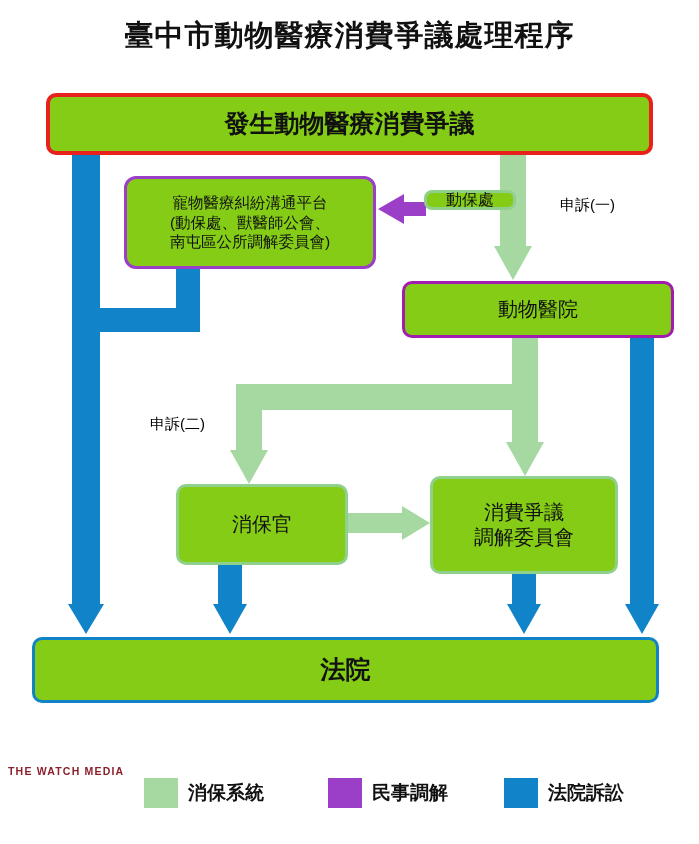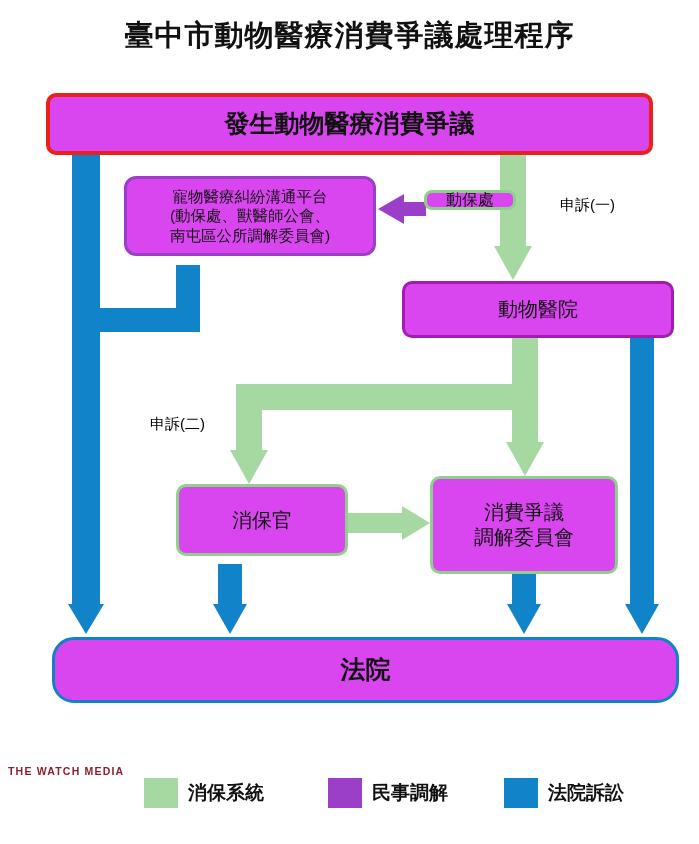--- a/index.html
+++ b/index.html
@@ -30,21 +30,21 @@
     text-align: center;
     font-size: 29px;
     font-weight: bold;
     color: #111111;
     letter-spacing: 1px;
   }
 
   .box {
     position: absolute;
     box-sizing: border-box;
-    background: #d946ef;
+    background: #84cc16;
     display: flex;
     align-items: center;
     justify-content: center;
     text-align: center;
     color: #111111;
     line-height: 1.25;
   }
 
   .box-dispute {
     left: 46px;
@@ -54,21 +54,21 @@
     border: 4px solid #e8211c;
     border-radius: 10px;
     font-size: 25px;
     font-weight: bold;
   }
 
   .box-platform {
     left: 124px;
     top: 176px;
     width: 252px;
-    height: 80px;
+    height: 93px;
     border: 3px solid #9b3ec8;
     border-radius: 12px;
     font-size: 15.5px;
     padding: 0 8px;
   }
 
   .box-animalcare {
     left: 424px;
     top: 190px;
     width: 92px;
@@ -85,43 +85,43 @@
     height: 57px;
     border: 3px solid #a21caf;
     border-radius: 10px;
     font-size: 20px;
   }
 
   .box-consumer-officer {
     left: 176px;
     top: 484px;
     width: 172px;
-    height: 72px;
+    height: 81px;
     border: 3px solid #8fd18c;
     border-radius: 10px;
     font-size: 20px;
   }
 
   .box-mediation {
     left: 430px;
     top: 476px;
     width: 188px;
     height: 98px;
     border: 3px solid #8fd18c;
     border-radius: 10px;
     font-size: 20px;
   }
 
   .box-court {
-    left: 52px;
+    left: 32px;
     top: 637px;
     width: 627px;
     height: 66px;
     border: 3px solid #1083c6;
-    border-radius: 22px;
+    border-radius: 10px;
     font-size: 25px;
     font-weight: bold;
   }
 
   .lbl {
     position: absolute;
     font-size: 15px;
     color: #000000;
   }
   .lbl-appeal1 { left: 560px; top: 196px; }

